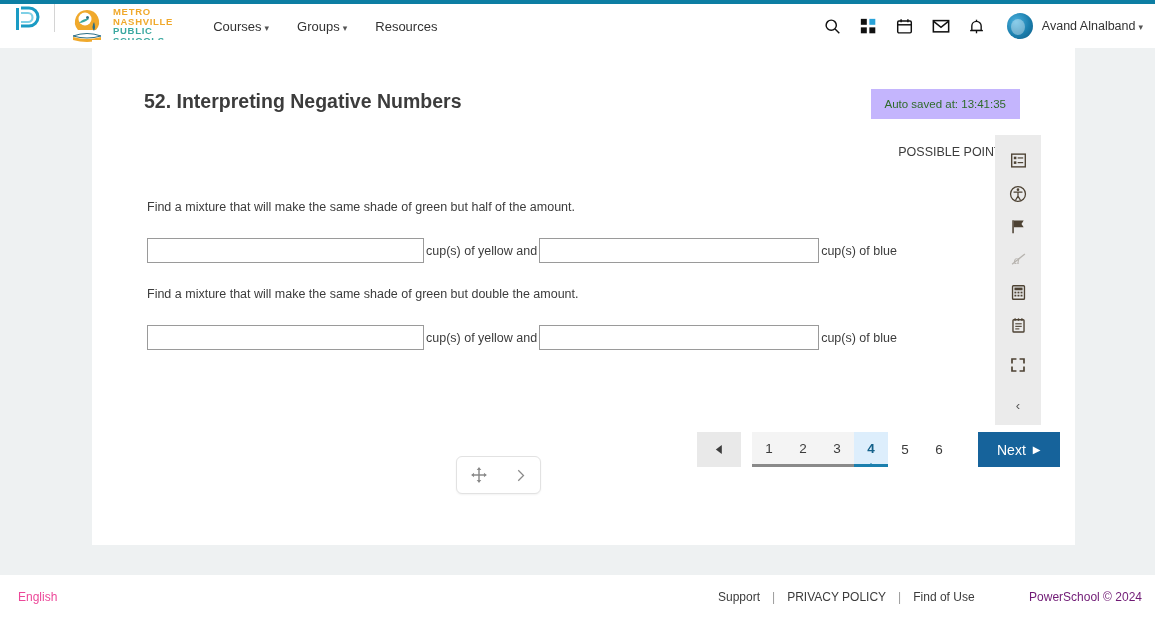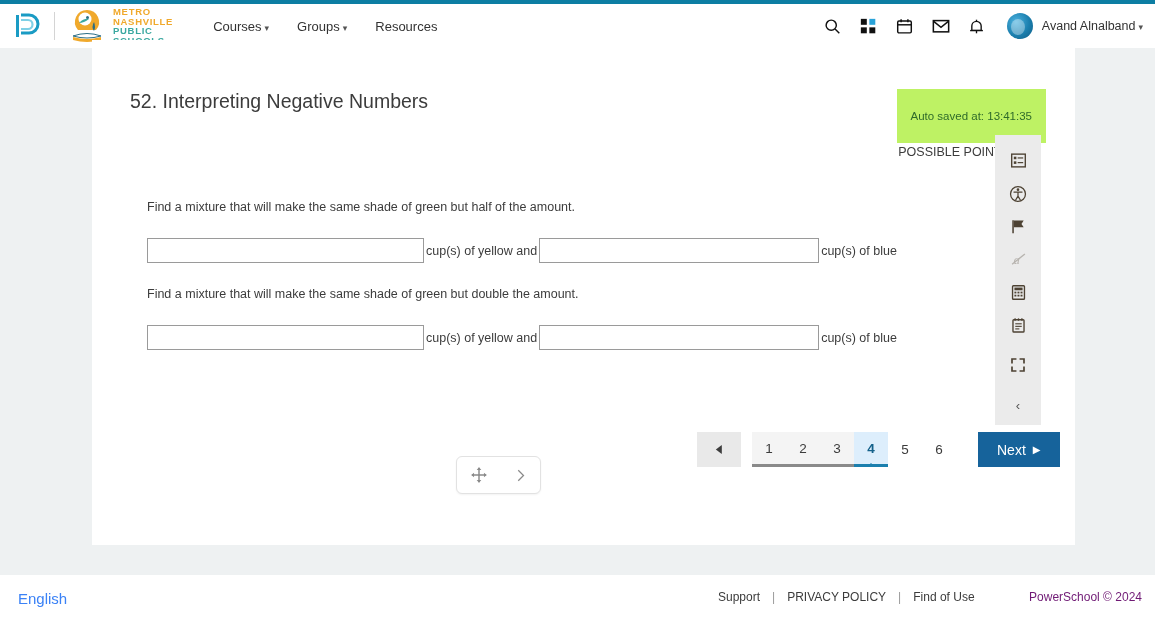--- a/index.html
+++ b/index.html
@@ -16,21 +16,21 @@
     position: absolute; top: 0; left: 0;
     width: 1155px; height: 4px;
     background: #0d7ea3;
   }
 
   
   .header {
     position: absolute; top: 4px; left: 0;
     width: 1155px; height: 44px;
     background: #ffffff;
-    display: flex; align-items: center;
+    display: flex; 
   }
   .ps-logo { margin-left: 12px; width: 30px; height: 30px; }
   .logo-divider {
     width: 1px; height: 28px; background: #d4d4d4; margin: 0 12px;
   }
   .mnps-logo { display: flex; align-items: center; }
   .mnps-mark { width: 40px; height: 40px; }
   .mnps-words {
     margin-left: 6px; line-height: 9.5px;
     font-size: 9.5px; letter-spacing: 0.7px;
@@ -76,28 +76,28 @@
   }
 
   
   .content-card {
     position: absolute; top: 40px; left: 92px;
     width: 983px; height: 505px;
     background: #ffffff;
   }
 
   .q-title {
-    position: absolute; left: 38px; top: 50px;
-    font-size: 19.5px; color: #3c3c3c; font-weight: normal;
+    position: absolute; left: 52px; top: 50px;
+    font-size: 19.5px; color: #3c3c3c; font-weight: bold;
   }
 
   .autosave {
-    position: absolute; right: 29px; top: 49px;
-    background: #bef264; color: #2f6b2a;
-    font-size: 11.5px; padding: 21px 14px;
+    position: absolute; right: 55px; top: 49px;
+    background: #c4b5fd; color: #2f6b2a;
+    font-size: 11.5px; padding: 9px 14px;
     white-space: nowrap;
   }
 
   .possible-points {
     position: absolute; right: 51px; top: 105px;
     font-size: 12.5px; color: #3c3c3c;
   }
 
   
   .q-body { position: absolute; left: 55px; top: 130px; width: 770px; }
@@ -195,21 +195,21 @@
   }
   .pg-next .tri { margin-left: 7px; font-size: 10px; }
 
   
   .footer {
     position: absolute; top: 575px; left: 0;
     width: 1155px; height: 49px; background: #ffffff;
   }
   .footer-lang {
     position: absolute; left: 18px; top: 15px;
-    font-size: 15px; color: #3b82f6;
+    font-size: 12px; color: #ec4899;
   }
   .footer-links {
     position: absolute; left: 718px; top: 15px;
     display: flex; align-items: center;
     font-size: 12px; color: #3c3c3c;
   }
   .footer-links a { color: #3c3c3c; text-decoration: none; cursor: pointer; }
   .fl-sep { margin: 0 12px; color: #9a9a9a; }
   .footer-copy {
     position: absolute; right: 13px; top: 15px;

